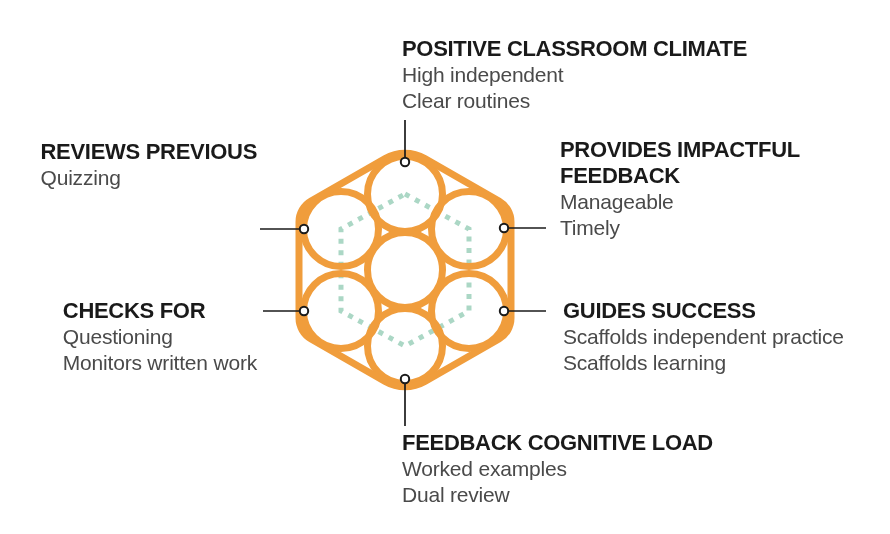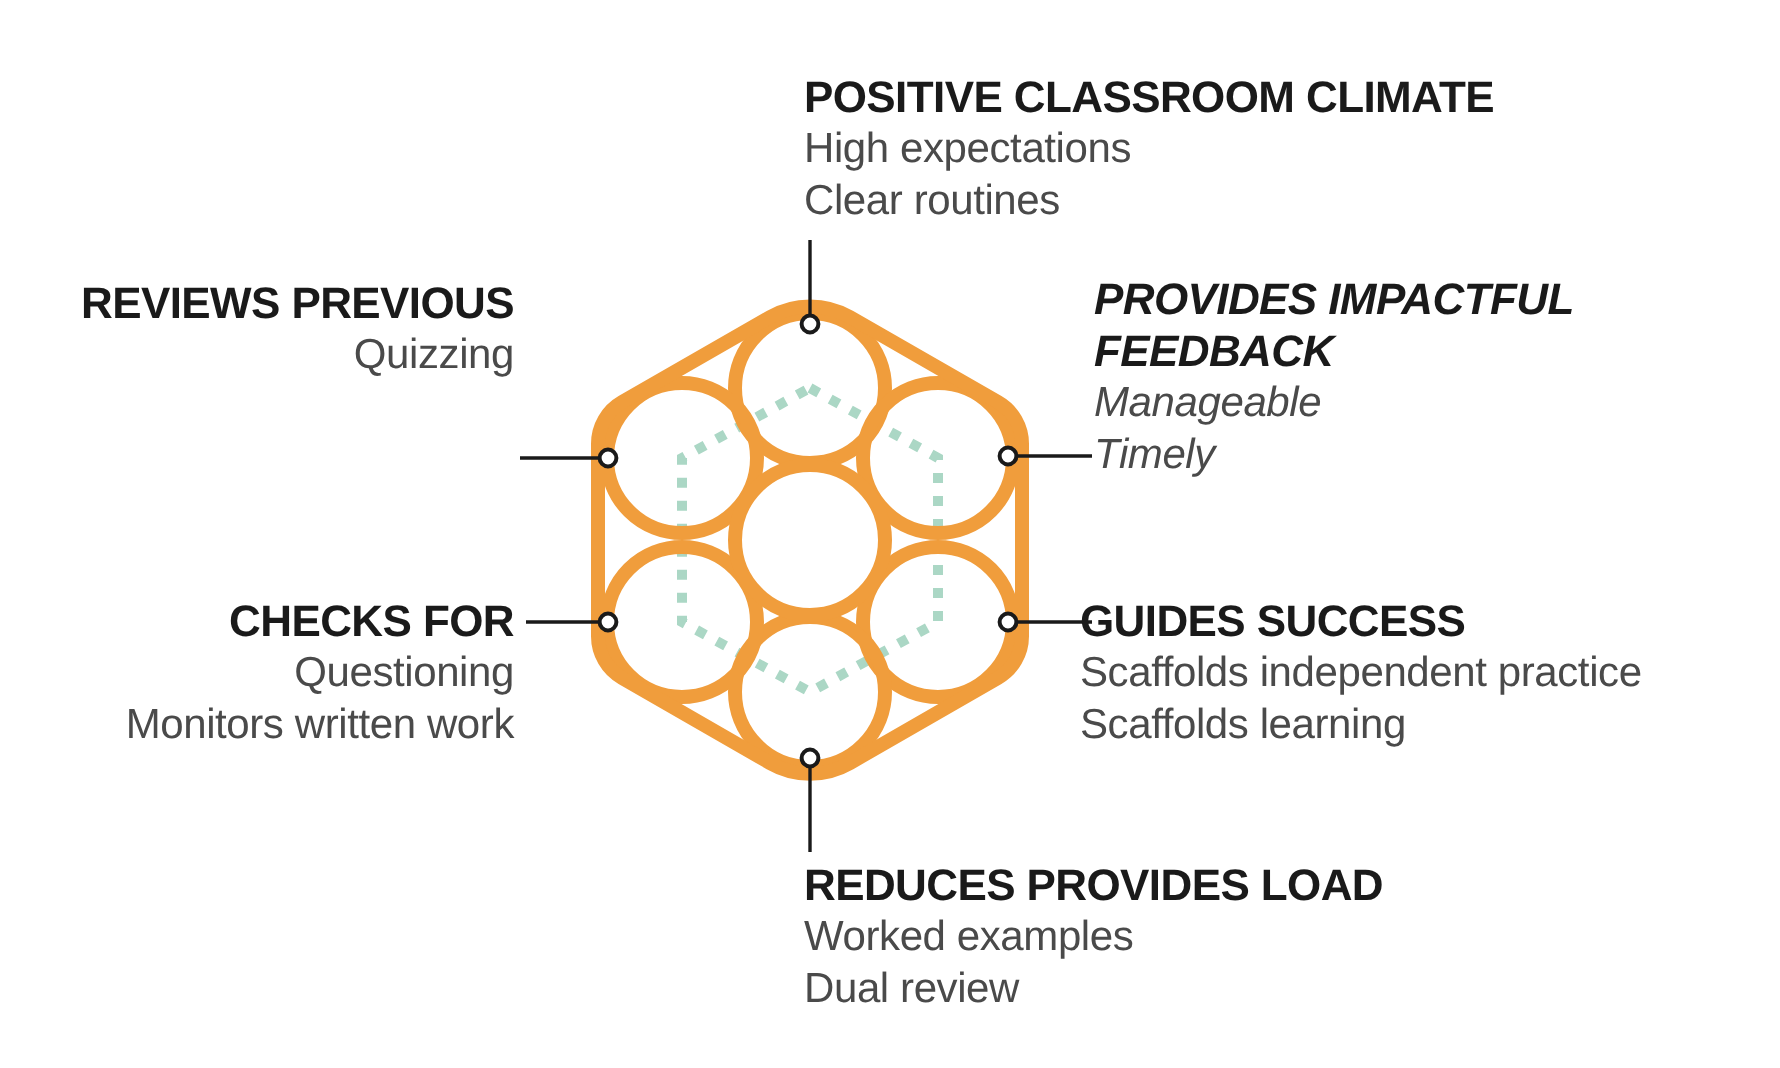--- a/index.html
+++ b/index.html
@@ -25,40 +25,40 @@
   .diagram-svg {
     position: absolute;
     left: 0; top: 0;
     width: 890px; height: 534px;
   }
   .label-block {
     position: absolute;
     line-height: 26px;
     white-space: nowrap;
   }
-  .label-block.align-right { text-align: right; }
+  .label-block.align-right { }
   .label-block.align-left  { text-align: left; }
   .label-title-line {
     font-size: 22px;
     font-weight: 700;
     letter-spacing: -0.3px;
     color: var(--heading-text);
   }
   .label-item {
     font-size: 21px;
     font-weight: 400;
     letter-spacing: -0.2px;
     color: var(--body-text);
   }
   
   .pos-top         { left: 402px; top: 36px; }
   .pos-upper-left  { right: 633px; top: 139px; }
-  .pos-upper-right { left: 547px; top: 137px; font-style: italic; }
+  .pos-upper-right { left: 560px; top: 137px; }
   .pos-lower-left  { right: 633px; top: 298px; }
-  .pos-lower-right { left: 540px; top: 298px; }
+  .pos-lower-right { left: 563px; top: 298px; }
   .pos-bottom      { left: 402px; top: 430px; }
 
   .dashed-hex {
     fill: none;
     stroke: var(--dashed-mint);
     stroke-width: 5;
     stroke-dasharray: 5 6.5;
   }
   .packed-circle {
     fill: none;
@@ -114,21 +114,21 @@
     <circle class="connector-dot" cx="405" cy="162" r="4.2"></circle>
     <circle class="connector-dot" cx="405" cy="379" r="4.2"></circle>
     <circle class="connector-dot" cx="304" cy="229" r="4.2"></circle>
     <circle class="connector-dot" cx="304" cy="311" r="4.2"></circle>
     <circle class="connector-dot" cx="504" cy="228" r="4.2"></circle>
     <circle class="connector-dot" cx="504" cy="311" r="4.2"></circle>
   </svg>
 
   <div class="label-block align-left pos-top">
     <div class="label-title-line">POSITIVE CLASSROOM CLIMATE</div>
-    <div class="label-item">High expectations</div>
+    <div class="label-item">High independent</div>
     <div class="label-item">Clear routines</div>
   </div>
 
   <div class="label-block align-right pos-upper-left">
     <div class="label-title-line">REVIEWS PREVIOUS</div>
     <div class="label-item">Quizzing</div>
   </div>
 
   <div class="label-block align-left pos-upper-right">
     <div class="label-title-line">PROVIDES IMPACTFUL</div>
@@ -143,18 +143,18 @@
     <div class="label-item">Monitors written work</div>
   </div>
 
   <div class="label-block align-left pos-lower-right">
     <div class="label-title-line">GUIDES SUCCESS</div>
     <div class="label-item">Scaffolds independent practice</div>
     <div class="label-item">Scaffolds learning</div>
   </div>
 
   <div class="label-block align-left pos-bottom">
-    <div class="label-title-line">REDUCES PROVIDES LOAD</div>
+    <div class="label-title-line">FEEDBACK COGNITIVE LOAD</div>
     <div class="label-item">Worked examples</div>
     <div class="label-item">Dual review</div>
   </div>
 
 </div>
 
 </body></html>

